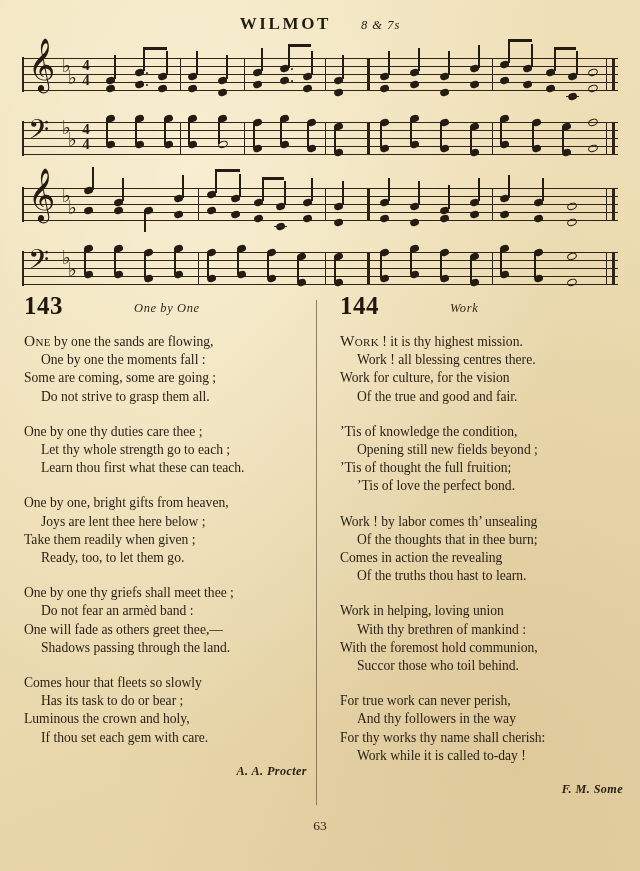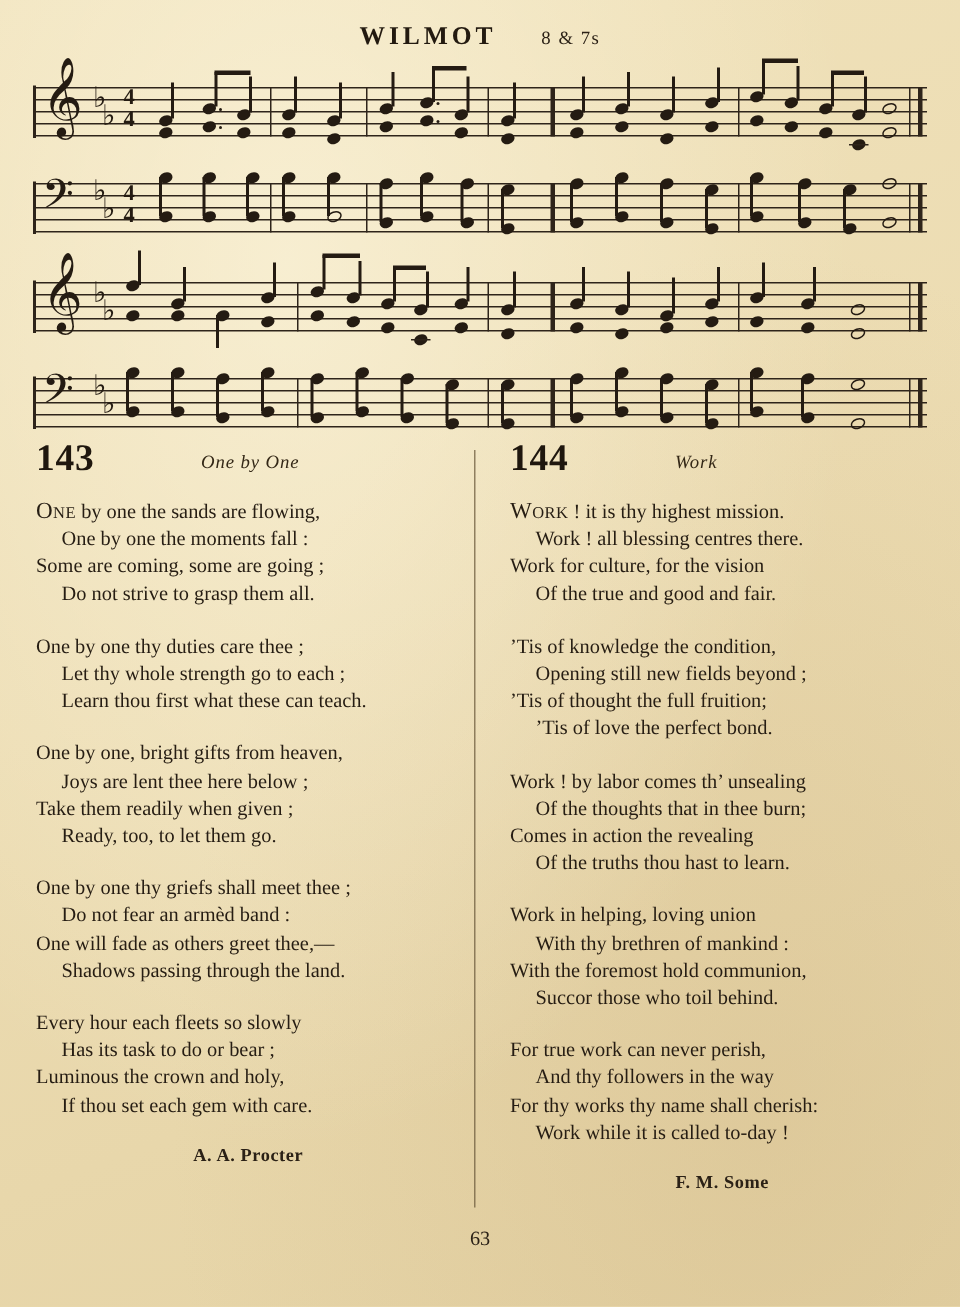--- a/index.html
+++ b/index.html
@@ -37,20 +37,21 @@
     font-size: 17px;
     letter-spacing: 2.6px;
     font-weight: 700;
     color: #231a10;
   }
   .tune-meter {
     font-size: 12.5px;
     letter-spacing: 1px;
     margin-left: 26px;
     color: #2b2116;
+    font-style: italic;
   }
 
   
   .music {
     position: absolute;
     top: 44px;
     left: 22px;
     width: 596px;
     height: 240px;
   }
@@ -242,22 +243,23 @@
   }
   .line.indent {
     padding-left: 17px;
   }
   .line .smallcap {
     font-variant: small-caps;
     font-size: 15.4px;
     letter-spacing: 0.3px;
   }
   .attribution {
-    text-align: center;
+    text-align: right;
     font-size: 12.2px;
+    font-style: italic;
     font-weight: 700;
     letter-spacing: 0.4px;
     color: #2b2116;
     margin-top: 2px;
     padding-right: 2px;
   }
 
   .page-number {
     position: absolute;
     left: 0;
@@ -617,21 +619,21 @@
           <div class="line">Take them readily when given ;</div>
           <div class="line indent">Ready, too, to let them go.</div>
         </div>
         <div class="verse">
           <div class="line">One by one thy griefs shall meet thee ;</div>
           <div class="line indent">Do not fear an armèd band :</div>
           <div class="line">One will fade as others greet thee,—</div>
           <div class="line indent">Shadows passing through the land.</div>
         </div>
         <div class="verse">
-          <div class="line">Every hour each fleets so slowly</div>
+          <div class="line">Comes hour that fleets so slowly</div>
           <div class="line indent">Has its task to do or bear ;</div>
           <div class="line">Luminous the crown and holy,</div>
           <div class="line indent">If thou set each gem with care.</div>
         </div>
         <div class="attribution">A. A. Procter</div>
       </div>
     </div>
 
     <div class="col col-right">
       <div class="hymn-head">

